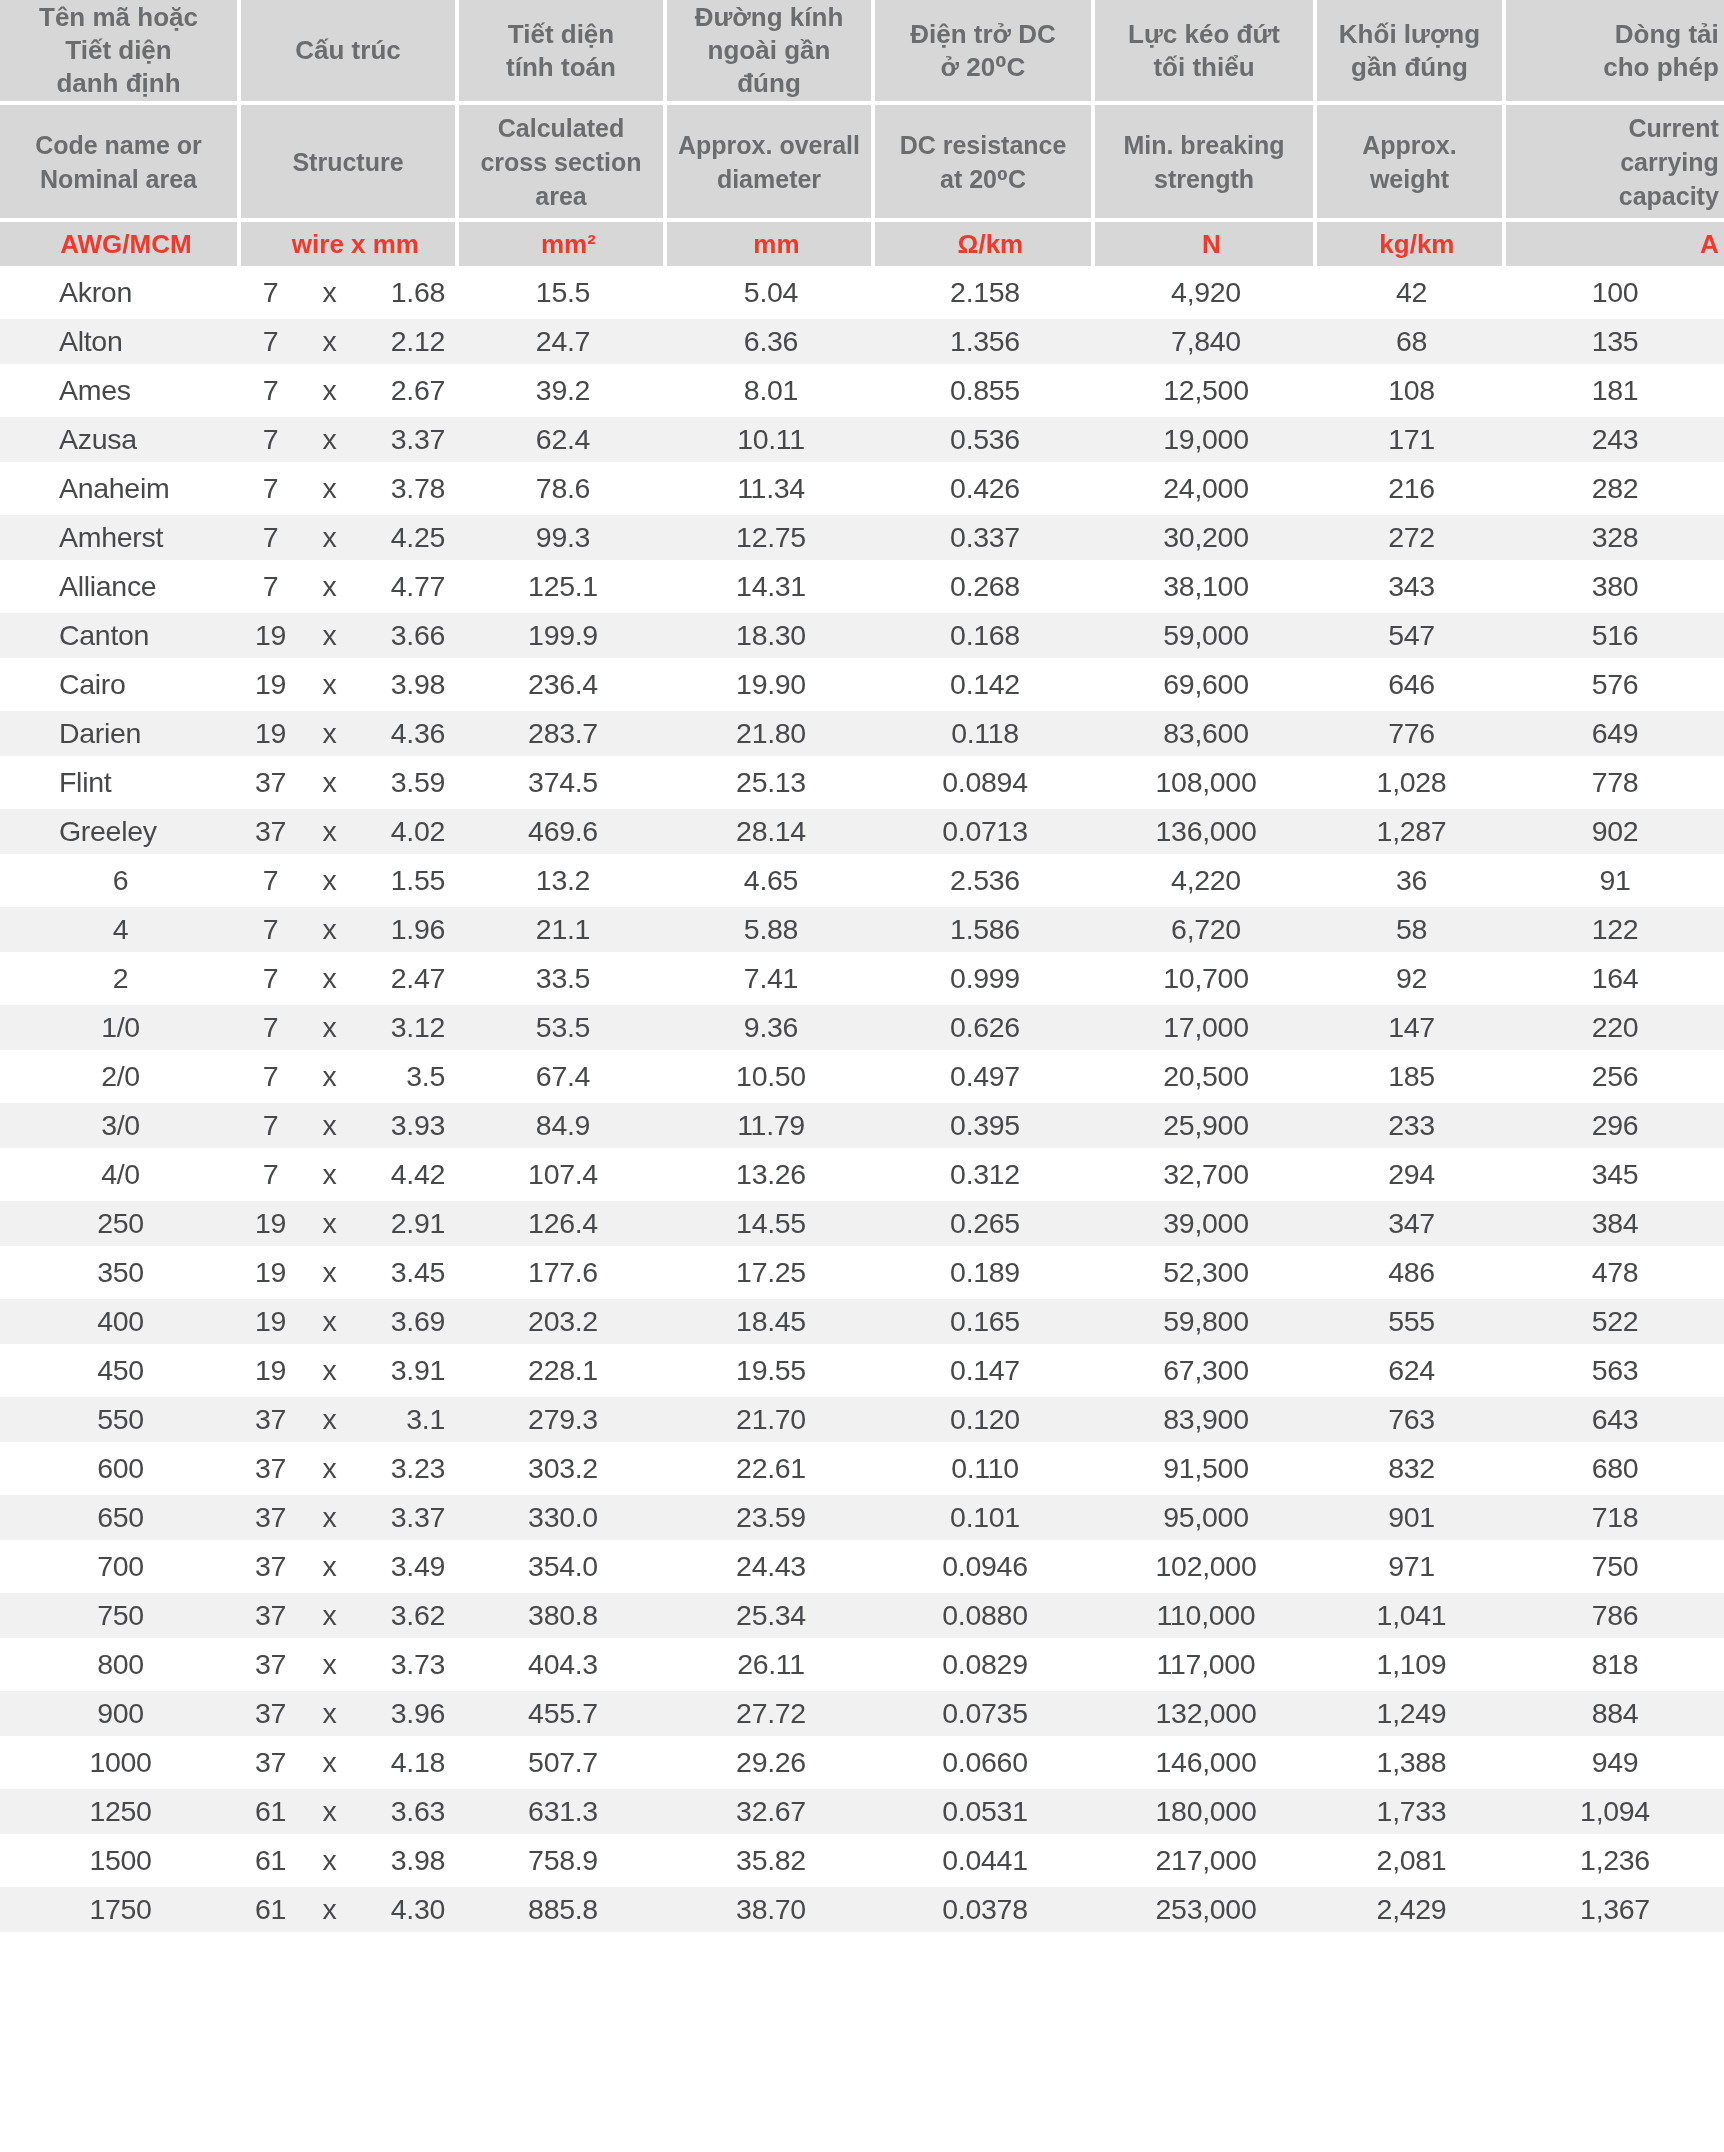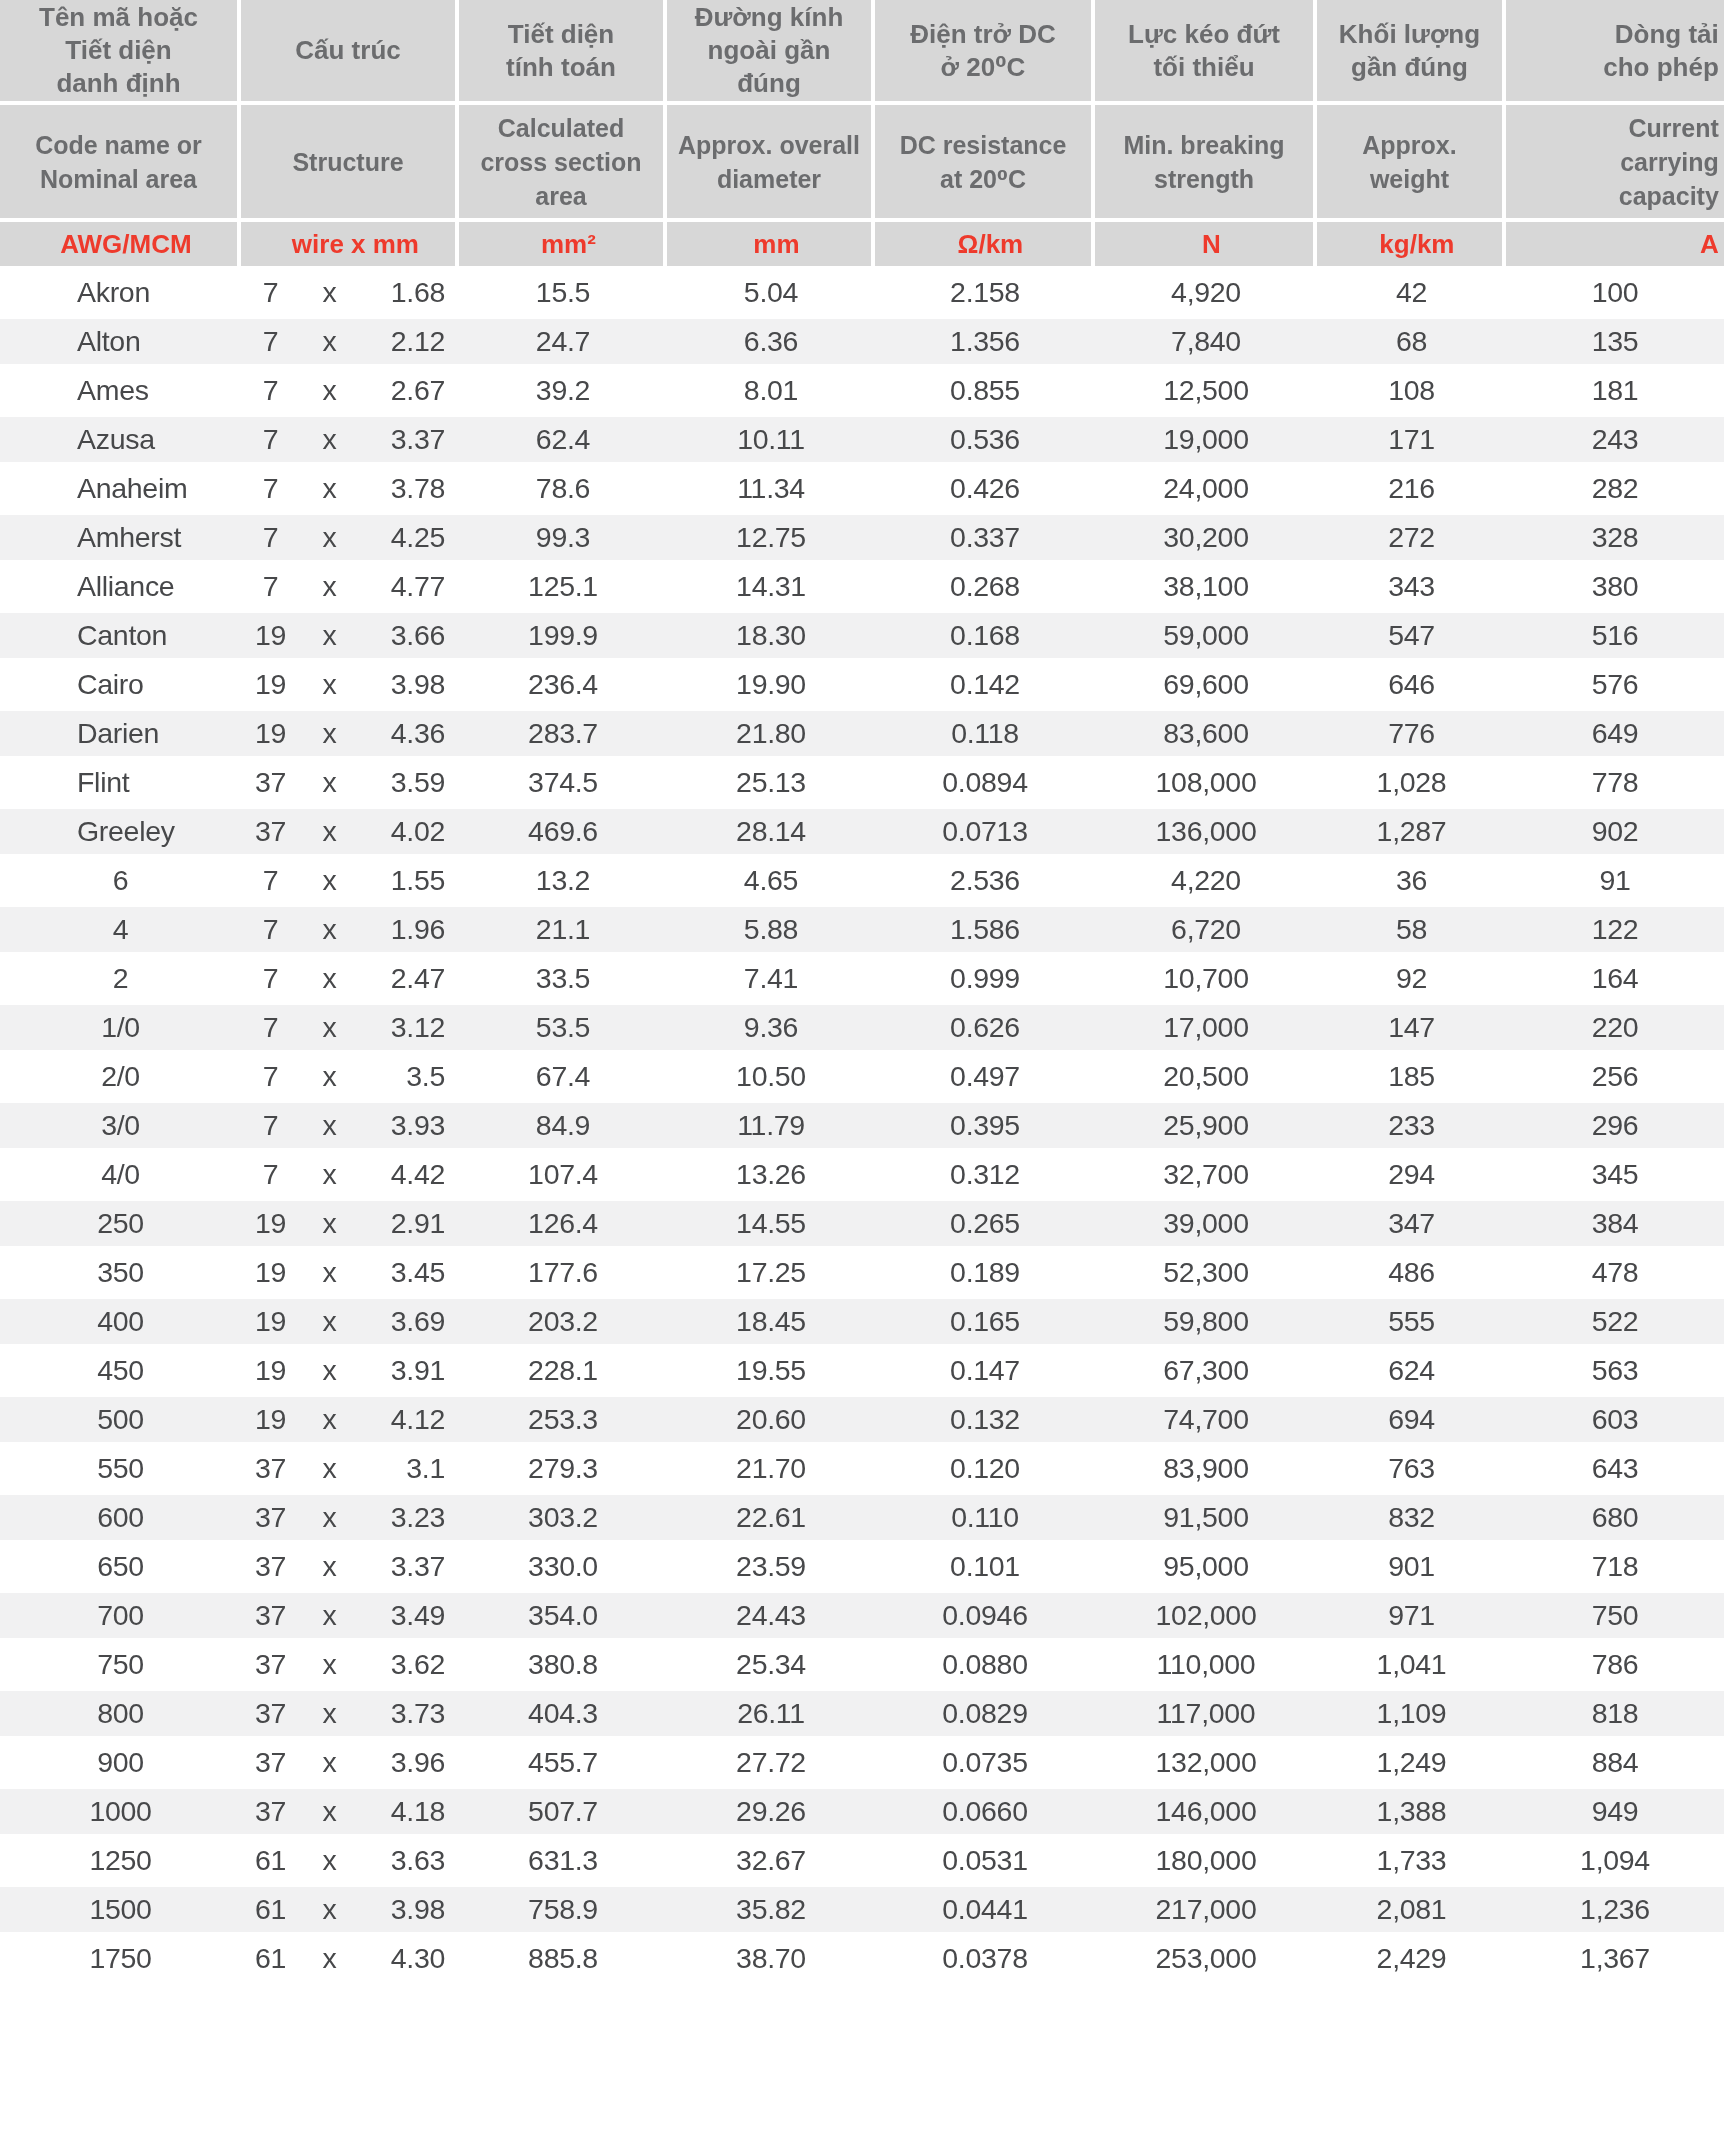--- a/index.html
+++ b/index.html
@@ -37,21 +37,21 @@
     border-bottom:4.3px solid var(--gap);
     color:var(--text);
     font-size:28.5px;
     text-align:center;
     padding:0;
     letter-spacing:-0.3px;
   }
   tbody tr:nth-child(even) td{background:var(--stripe);}
   tbody tr:nth-child(odd) td{background:#ffffff;}
 
-  td.code-left{text-align:left;padding-left:77px;}
+  td.code-left{text-align:left;padding-left:59px;}
 
   td.structure .struct-wrap{display:flex;align-items:center;width:208px;}
   td.structure .wire{width:59px;text-align:center;}
   td.structure .times{width:59px;text-align:center;}
   td.structure .mmval{width:86px;text-align:right;}
 </style>
 </head>
 <body>
 
 <table>
@@ -478,36 +478,20 @@
           </span>
         </td>
         <td>228.1</td>
         <td>19.55</td>
         <td>0.147</td>
         <td>67,300</td>
         <td>624</td>
         <td>563</td>
       </tr>
       <tr>
-        <td>500</td>
-        <td class="structure">
-          <span class="struct-wrap">
-            <span class="wire">19</span>
-            <span class="times">x</span>
-            <span class="mmval">4.12</span>
-          </span>
-        </td>
-        <td>253.3</td>
-        <td>20.60</td>
-        <td>0.132</td>
-        <td>74,700</td>
-        <td>694</td>
-        <td>603</td>
-      </tr>
-      <tr>
         <td>550</td>
         <td class="structure">
           <span class="struct-wrap">
             <span class="wire">37</span>
             <span class="times">x</span>
             <span class="mmval">3.1</span>
           </span>
         </td>
         <td>279.3</td>
         <td>21.70</td>

